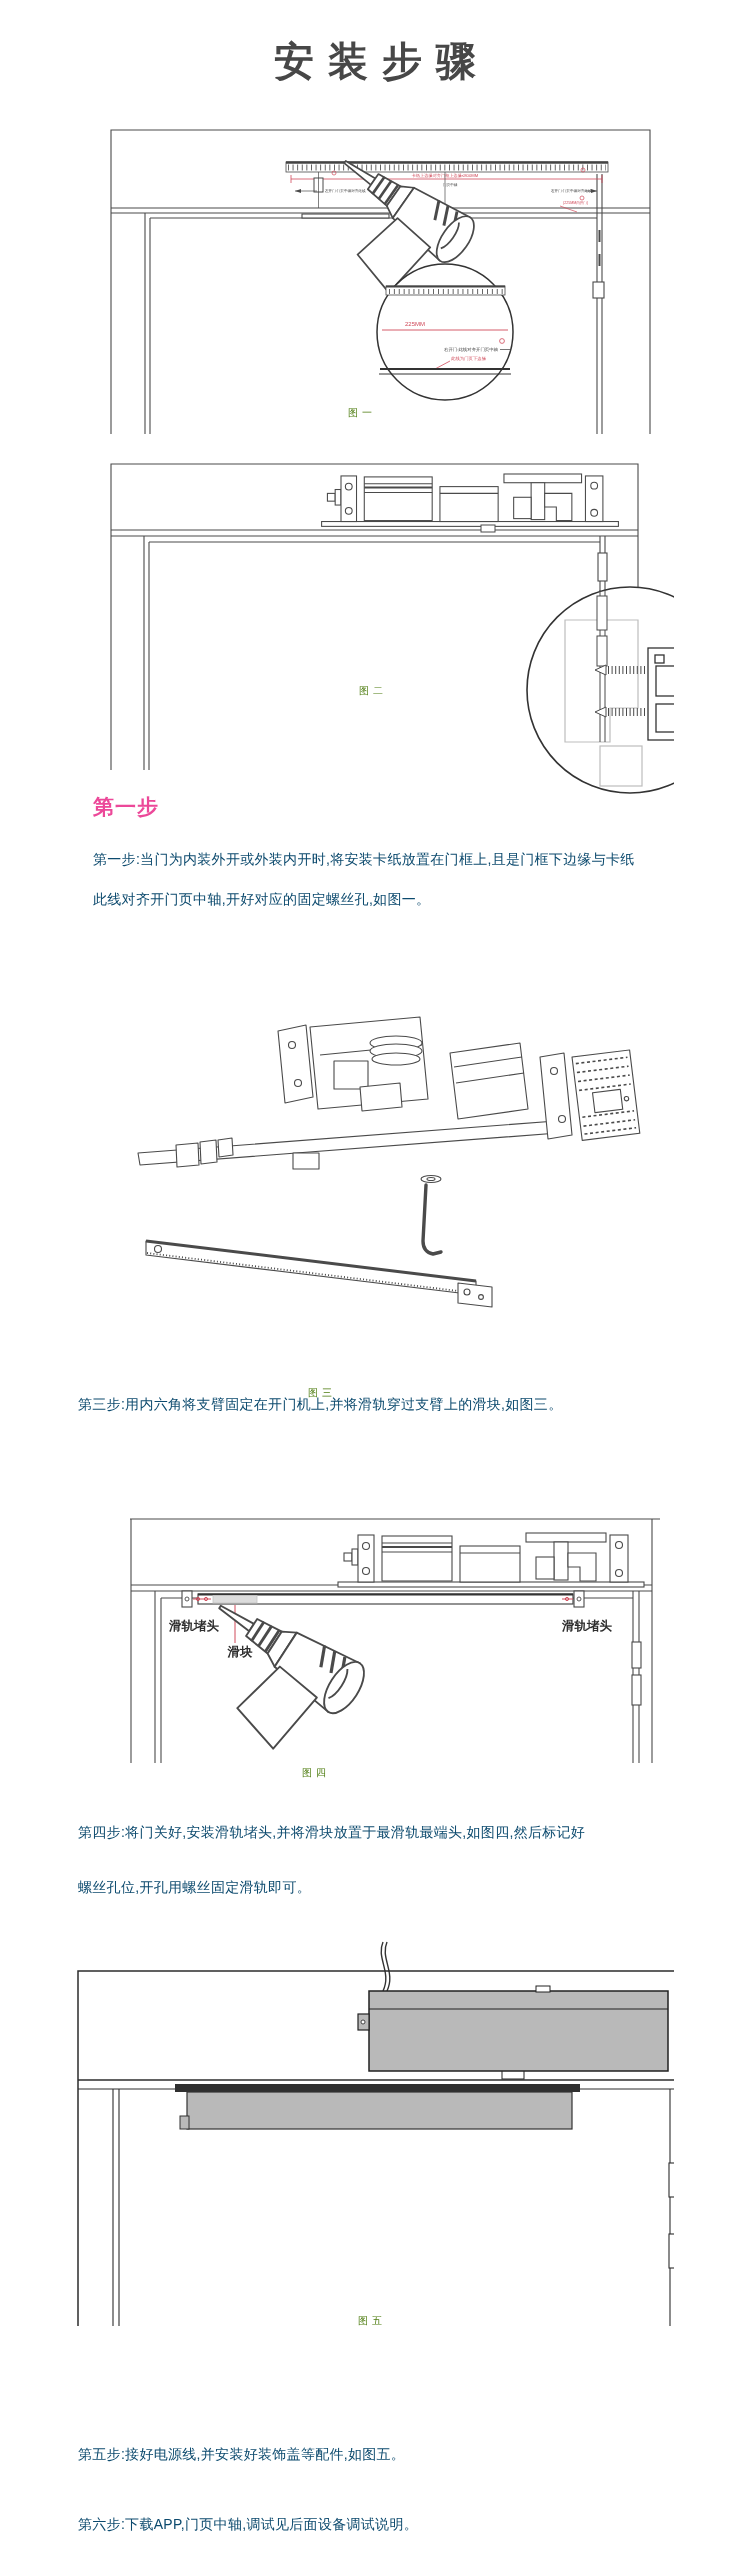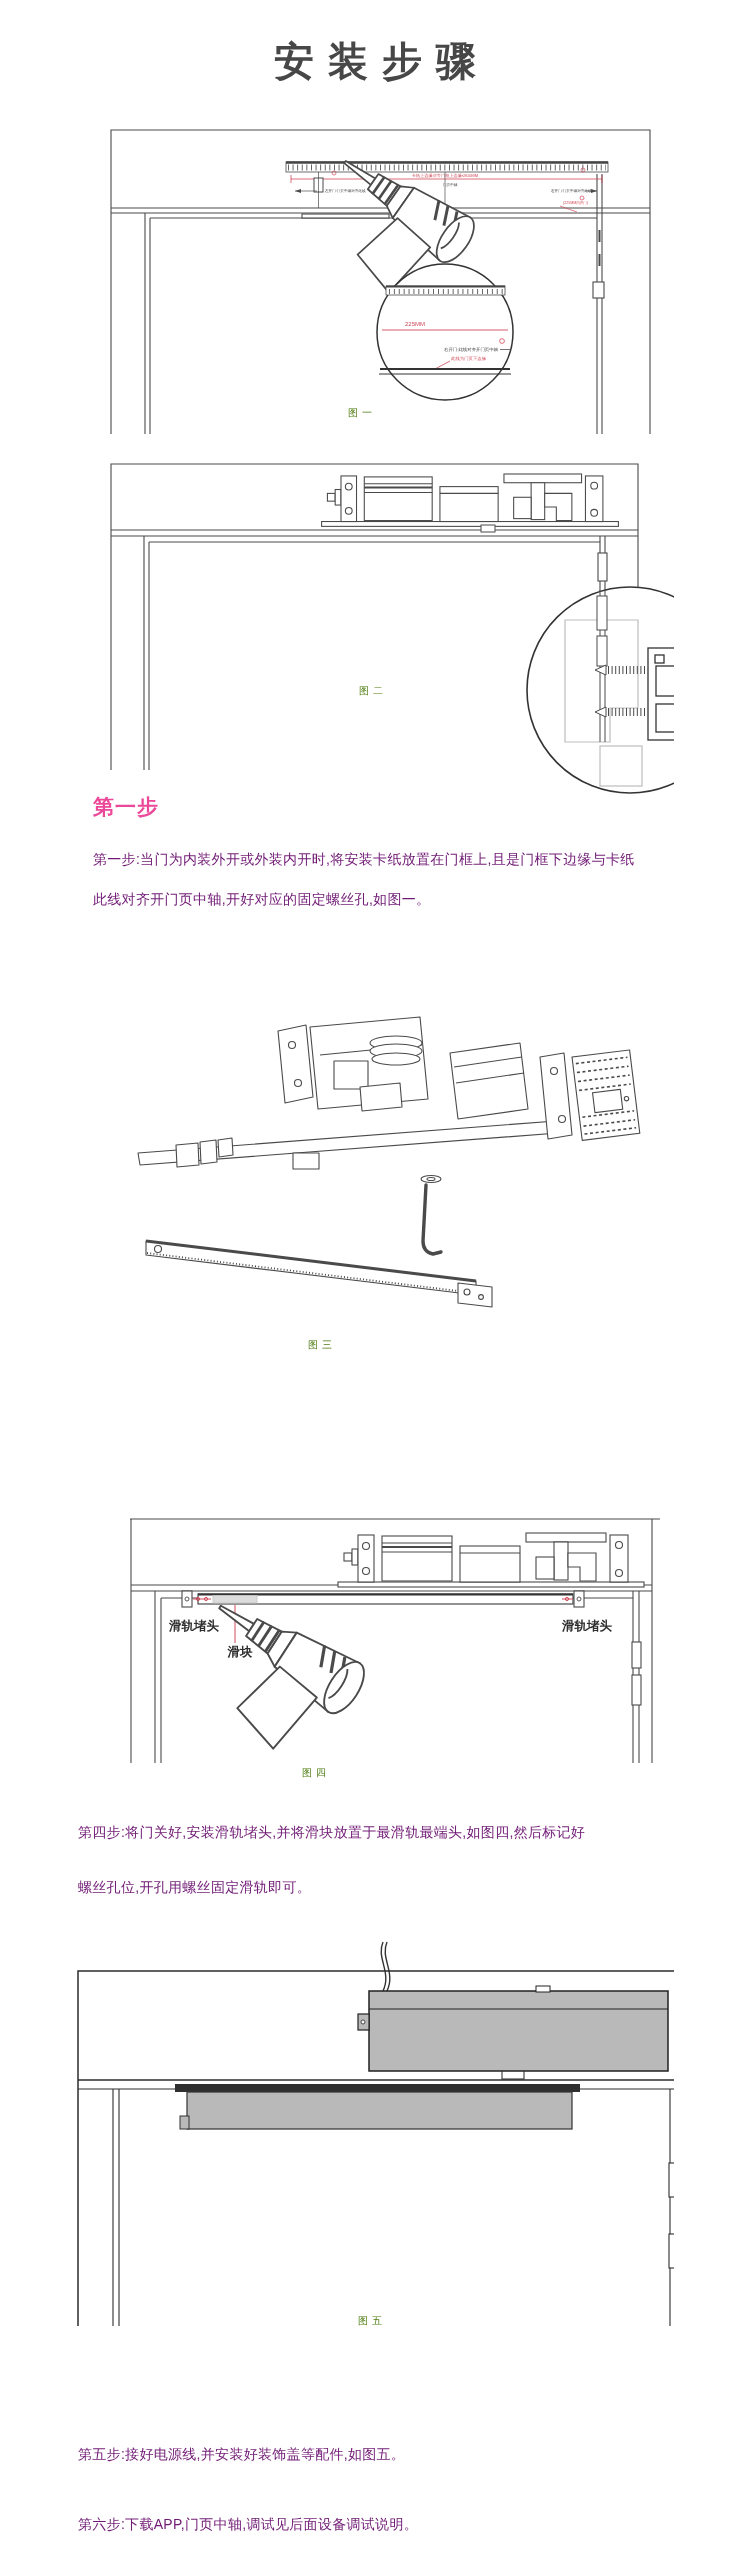--- a/index.html
+++ b/index.html
@@ -4,21 +4,21 @@
 <style>
   html,body{margin:0;padding:0;background:#fff;}
   .page{position:relative;width:674px;height:2574px;background:#ffffff;overflow:hidden;
         font-family:"Liberation Sans","DejaVu Sans",sans-serif;color:#3c3c3c;}
   .abs{position:absolute;}
   .page-title{top:34px;left:0;width:750px;text-align:center;font-size:40px;font-weight:700;
               color:#474747;letter-spacing:14px;text-indent:14px;white-space:nowrap;}
   .caption{width:110px;text-align:center;font-size:10px;font-weight:400;color:#4d7c0f;
            letter-spacing:4px;text-indent:4px;white-space:nowrap;}
   .step-heading{font-size:21px;font-weight:700;color:#ec4899;letter-spacing:1px;white-space:nowrap;}
-  .step-text{font-size:14px;font-weight:500;color:#701a75;letter-spacing:0.3px;white-space:nowrap;}
+  .step-text{font-size:14px;font-weight:500;color:#0c4a6e;letter-spacing:0.3px;white-space:nowrap;}
   svg{display:block;}
   svg text{font-family:"Liberation Sans","DejaVu Sans",sans-serif;}
 </style>
 </head>
 <body>
 
 <div class="page">
 
   <svg width="0" height="0" style="position:absolute" aria-hidden="true">
     <defs>
@@ -214,22 +214,23 @@
         <polygon points="26,246 356,286 356,300 26,260"></polygon>
         <line x1="26" y1="246" x2="356" y2="286" stroke-width="3"></line>
         <line x1="27" y1="258" x2="355" y2="298" stroke-width="1.8" stroke-dasharray="1 2.2"></line>
         <circle cx="38" cy="254" r="3.5"></circle>
         <polygon points="338,288 372,292 372,312 338,308"></polygon>
         <circle cx="347" cy="297" r="3"></circle>
         <circle cx="361" cy="302" r="2.4"></circle>
       </g>
     </g>
   </svg>
-  <div class="abs caption" style="left:265px;top:1338px">图三</div>
-
+  <div class="abs caption" style="left:265px;top:1386px">图三</div>
+
+  <div class="abs step-text" style="left:78px;top:1396px">第三步:用内六角将支臂固定在开门机上,并将滑轨穿过支臂上的滑块,如图三。</div>
 
   <svg class="abs" style="left:130px;top:1495px" width="530" height="268" viewBox="0 0 530 268">
     <g stroke="#4a4a4a" fill="none" stroke-width="1.1">
       <line x1="0" y1="24" x2="530" y2="24"></line>
       <path d="M1,24 V268"></path>
         <path d="M522,24 V268"></path>
       <line x1="1" y1="90" x2="522" y2="90"></line>
       <line x1="1" y1="96" x2="522" y2="96"></line>
       <path d="M25,96 V268"></path>
         <path d="M31,103 V268"></path>

